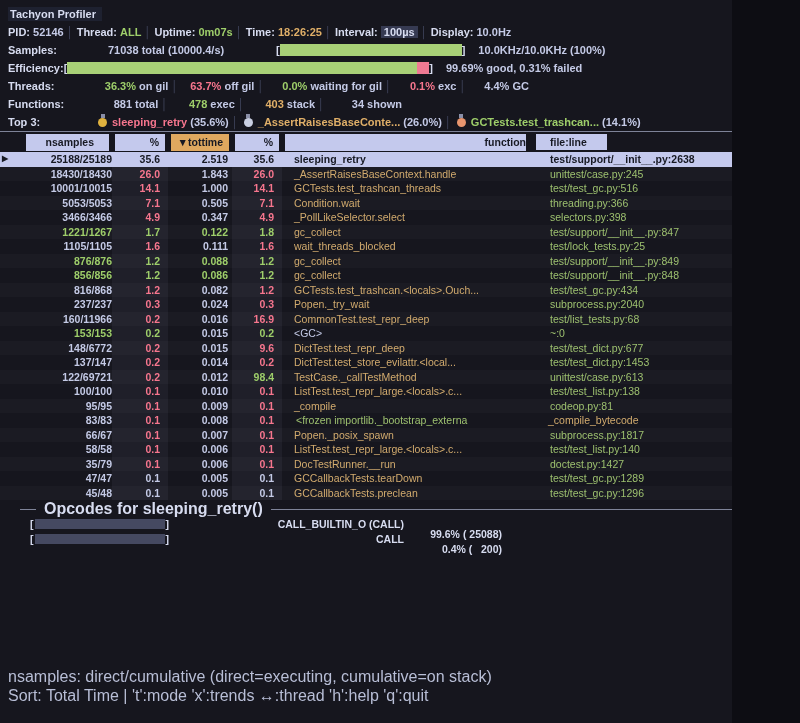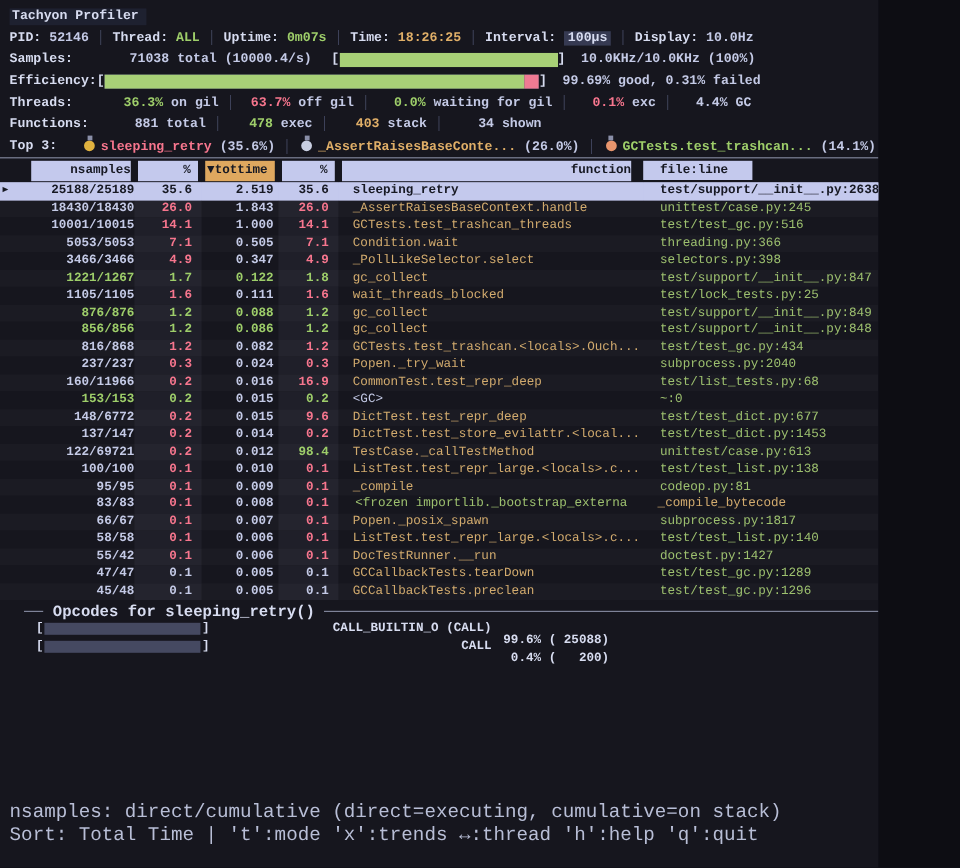--- a/index.html
+++ b/index.html
@@ -1,20 +1,20 @@
 <!DOCTYPE html>
 <html><head>
 <meta charset="utf-8">
 <style>
   * { box-sizing: border-box; }
   body { margin:0; background:#0d0d13; font-family:"DejaVu Sans Mono", monospace; }
   .screen {
     position:relative; width:732px; height:723px; overflow:hidden;
     background:var(--bg); color:var(--fg);
-    font-family:Liberation Mono, monospace;
+    font-family:Liberation Sans, sans-serif;
   }
   
   .top { position:absolute; top:5px; left:8px; right:2px; font-size:11px; font-weight:bold; }
   .trow { height:18px; display:flex; align-items:center; white-space:pre; }
   .title-chip { background:var(--chip); padding:1px 6px 1px 2px; color:var(--bright); }
   .sep { color:var(--dim); font-weight:normal; }
   .lbl { color:var(--bright); }
   .rowlabel { display:inline-block; width:88px; color:var(--bright); }
   .green { color:var(--green); } .red { color:var(--red); }
   .yellow { color:var(--yellow); } .fg { color:var(--fg); }
@@ -31,39 +31,39 @@
   .medal::before { content:""; position:absolute; left:2.5px; top:-4px; width:4px; height:4px; background:#8a8fa8; }
   .medal.gold { background:#e0b23f; } .medal.silver { background:#c9cfe2; } .medal.bronze { background:#e8956d; }
   
   .hline { position:absolute; left:0; right:0; height:1px; background:var(--line); }
   
   .table { position:absolute; top:134px; left:0; right:0; font-size:10.5px; }
   .grid { display:grid; grid-template-columns:10px 102px 56px 64px 50px 254px 264px; }
   .thead { height:17px; line-height:16px; margin-bottom:1px; font-weight:bold; }
   .hcell { color:var(--sel_fg); background:var(--hdr_bg); margin:0 3px; }
   .hcell.sorted { background:var(--sort_bg); }
-  .h-ns { margin-left:16px; text-align:right; padding-right:0; }
+  .h-ns { margin-left:16px; text-align:right; padding-right:15px; }
   .h-r { text-align:right; padding-right:6px; }
   .h-fn { margin-right:10px; padding-left:12px; text-align:right; }
   .h-file-wrap { background:none; margin:0; }
   .h-file { display:inline-block; background:var(--hdr_bg); color:var(--sel_fg); padding:0 20px 0 14px; }
   .trow2 { height:14.5px; line-height:14.5px; white-space:pre; }
   .trow2:nth-child(even) { background:rgba(255,255,255,0.022); }
   .cell { overflow:hidden; }
   .c-ns { text-align:right; font-weight:bold; }
   .c-p { text-align:right; padding-right:8px; font-weight:bold; background:rgba(196,201,237,0.055); }
   .c-tt { text-align:right; padding-right:4px; font-weight:bold; }
   .c-fn { padding-left:12px; color:var(--func); }
   .c-file { padding-left:14px; color:var(--file); }
   .trow2.sel { background:var(--sel_bg); }
   .trow2.sel, .trow2.sel .cell, .trow2.sel .c-fn, .trow2.sel .c-file { color:var(--sel_fg) !important; font-weight:bold; background:var(--sel_bg); }
   .arrow { color:var(--sel_fg); font-size:8px; text-align:left; padding-left:2px; }
   
   .opcodes { position:absolute; top:502px; left:0; right:0; font-size:10.5px; }
-  .op-title { display:flex; align-items:center; height:14px; font-weight:bold; color:var(--bright); font-size:13px; }
+  .op-title { display:flex; align-items:center; height:14px; font-weight:bold; color:var(--bright); font-size:16px; }
   .op-title .line { height:1px; background:var(--line); }
   .op-title .l1 { width:16px; margin-left:20px; }
   .op-title .txt { padding:0 8px; }
   .op-title .l2 { flex:1; }
   .op-row { display:flex; align-items:center; height:15px; padding-left:30px; font-weight:bold; }
   .op-bar { width:130px; height:10px; background:var(--bar_track); overflow:hidden; margin:0 1px; }
   .op-bar .f { height:100%; background:var(--sel_bg); }
   .op-label { margin-left:8px; width:227px; color:var(--bright);text-align:right; }
   .op-pct { width:98px; text-align:right; white-space:pre; color:var(--bright);margin-top:20px; }
   
@@ -123,21 +123,21 @@
         <div class="grid trow2"><div class="cell arrow"></div><div class="cell c-ns fg">160/11966</div><div class="cell c-p red">0.2</div><div class="cell c-tt fg">0.016</div><div class="cell c-p red">16.9</div><div class="cell c-fn">CommonTest.test_repr_deep</div><div class="cell c-file">test/list_tests.py:68</div></div>
         <div class="grid trow2"><div class="cell arrow"></div><div class="cell c-ns green">153/153</div><div class="cell c-p green">0.2</div><div class="cell c-tt fg">0.015</div><div class="cell c-p green">0.2</div><div class="cell c-fn" style="color: var(--fg);">&lt;GC&gt;</div><div class="cell c-file">~:0</div></div>
         <div class="grid trow2"><div class="cell arrow"></div><div class="cell c-ns fg">148/6772</div><div class="cell c-p red">0.2</div><div class="cell c-tt fg">0.015</div><div class="cell c-p red">9.6</div><div class="cell c-fn">DictTest.test_repr_deep</div><div class="cell c-file">test/test_dict.py:677</div></div>
         <div class="grid trow2"><div class="cell arrow"></div><div class="cell c-ns fg">137/147</div><div class="cell c-p red">0.2</div><div class="cell c-tt fg">0.014</div><div class="cell c-p red">0.2</div><div class="cell c-fn">DictTest.test_store_evilattr.&lt;local...</div><div class="cell c-file">test/test_dict.py:1453</div></div>
         <div class="grid trow2"><div class="cell arrow"></div><div class="cell c-ns fg">122/69721</div><div class="cell c-p red">0.2</div><div class="cell c-tt fg">0.012</div><div class="cell c-p green">98.4</div><div class="cell c-fn">TestCase._callTestMethod</div><div class="cell c-file">unittest/case.py:613</div></div>
         <div class="grid trow2"><div class="cell arrow"></div><div class="cell c-ns fg">100/100</div><div class="cell c-p red">0.1</div><div class="cell c-tt fg">0.010</div><div class="cell c-p red">0.1</div><div class="cell c-fn">ListTest.test_repr_large.&lt;locals&gt;.c...</div><div class="cell c-file">test/test_list.py:138</div></div>
         <div class="grid trow2"><div class="cell arrow"></div><div class="cell c-ns fg">95/95</div><div class="cell c-p red">0.1</div><div class="cell c-tt fg">0.009</div><div class="cell c-p red">0.1</div><div class="cell c-fn">_compile</div><div class="cell c-file">codeop.py:81</div></div>
         <div class="grid trow2"><div class="cell arrow"></div><div class="cell c-ns fg">83/83</div><div class="cell c-p red">0.1</div><div class="cell c-tt fg">0.008</div><div class="cell c-p red">0.1</div><div class="cell c-file">&lt;frozen importlib._bootstrap_externa</div><div class="cell c-fn">_compile_bytecode</div></div>
         <div class="grid trow2"><div class="cell arrow"></div><div class="cell c-ns fg">66/67</div><div class="cell c-p red">0.1</div><div class="cell c-tt fg">0.007</div><div class="cell c-p red">0.1</div><div class="cell c-fn">Popen._posix_spawn</div><div class="cell c-file">subprocess.py:1817</div></div>
         <div class="grid trow2"><div class="cell arrow"></div><div class="cell c-ns fg">58/58</div><div class="cell c-p red">0.1</div><div class="cell c-tt fg">0.006</div><div class="cell c-p red">0.1</div><div class="cell c-fn">ListTest.test_repr_large.&lt;locals&gt;.c...</div><div class="cell c-file">test/test_list.py:140</div></div>
-        <div class="grid trow2"><div class="cell arrow"></div><div class="cell c-ns fg">55/42</div><div class="cell c-p red">0.1</div><div class="cell c-tt fg">0.006</div><div class="cell c-p red">0.1</div><div class="cell c-fn">DocTestRunner.__run</div><div class="cell c-file">doctest.py:1427</div></div>
+        <div class="grid trow2"><div class="cell arrow"></div><div class="cell c-ns fg">35/79</div><div class="cell c-p red">0.1</div><div class="cell c-tt fg">0.006</div><div class="cell c-p red">0.1</div><div class="cell c-fn">DocTestRunner.__run</div><div class="cell c-file">doctest.py:1427</div></div>
         <div class="grid trow2"><div class="cell arrow"></div><div class="cell c-ns fg">47/47</div><div class="cell c-p fg">0.1</div><div class="cell c-tt fg">0.005</div><div class="cell c-p fg">0.1</div><div class="cell c-fn">GCCallbackTests.tearDown</div><div class="cell c-file">test/test_gc.py:1289</div></div>
         <div class="grid trow2"><div class="cell arrow"></div><div class="cell c-ns fg">45/48</div><div class="cell c-p fg">0.1</div><div class="cell c-tt fg">0.005</div><div class="cell c-p fg">0.1</div><div class="cell c-fn">GCCallbackTests.preclean</div><div class="cell c-file">test/test_gc.py:1296</div></div>
       </div>
   </div>
 
   <div class="opcodes">
     <div class="op-title">
       <span class="line l1"></span>
       <span class="txt">Opcodes for sleeping_retry()</span>
       <span class="line l2"></span>

